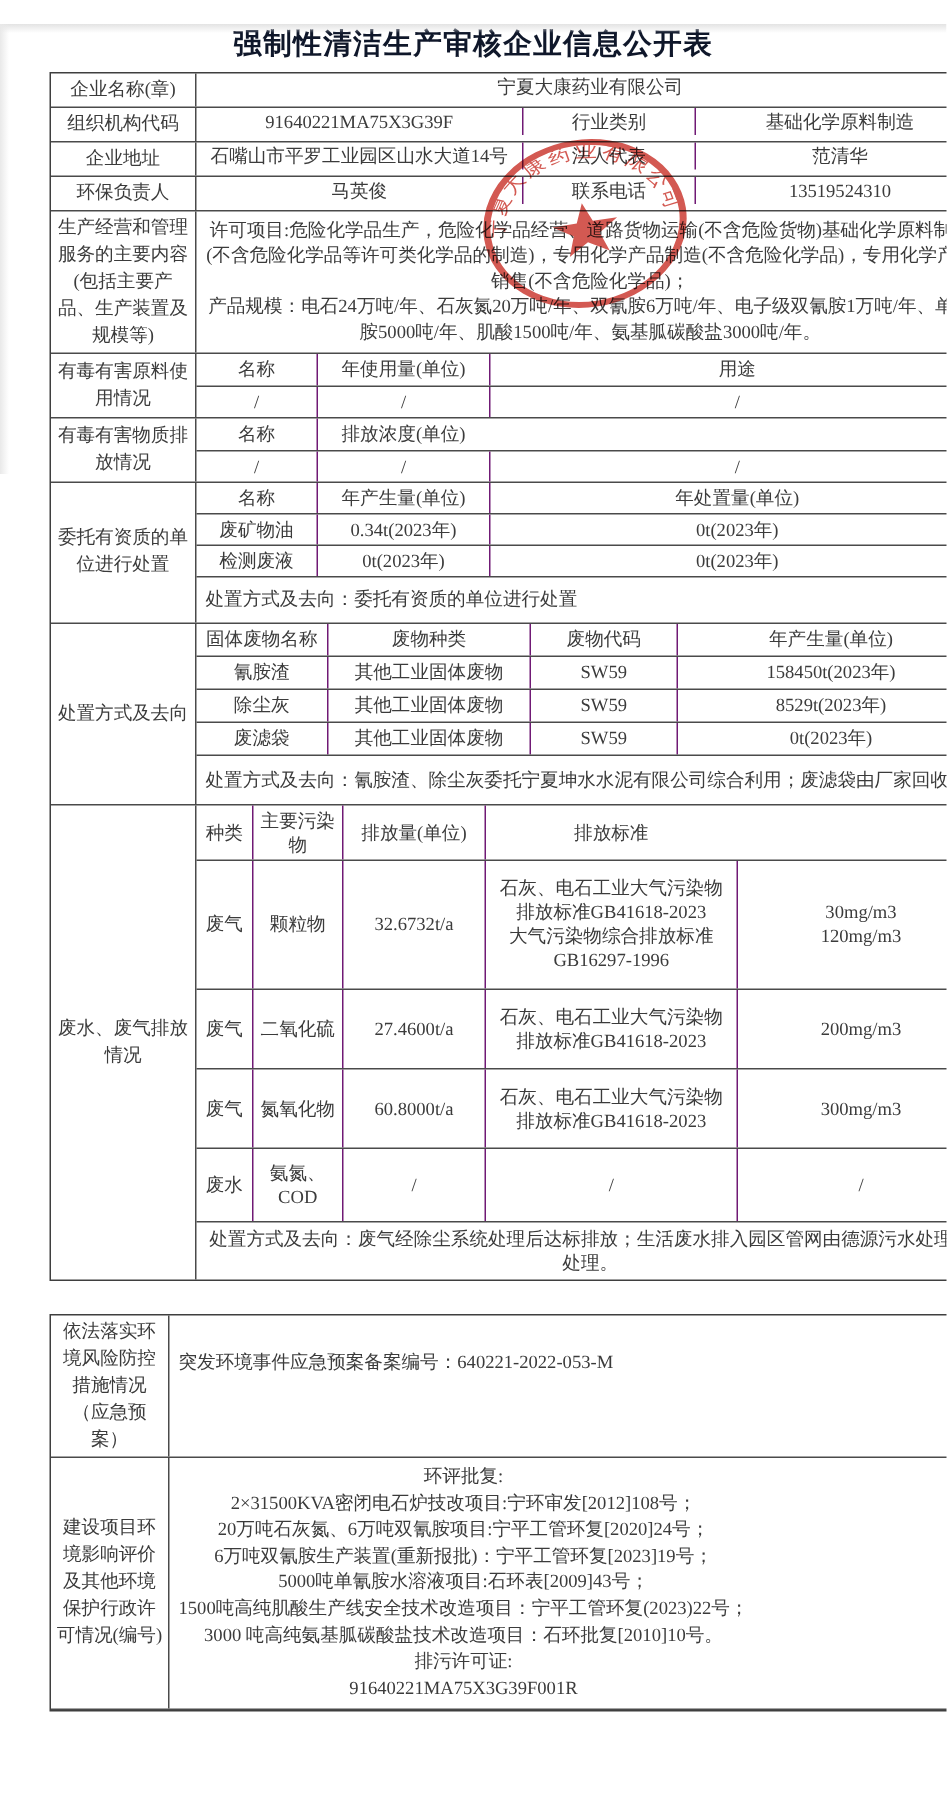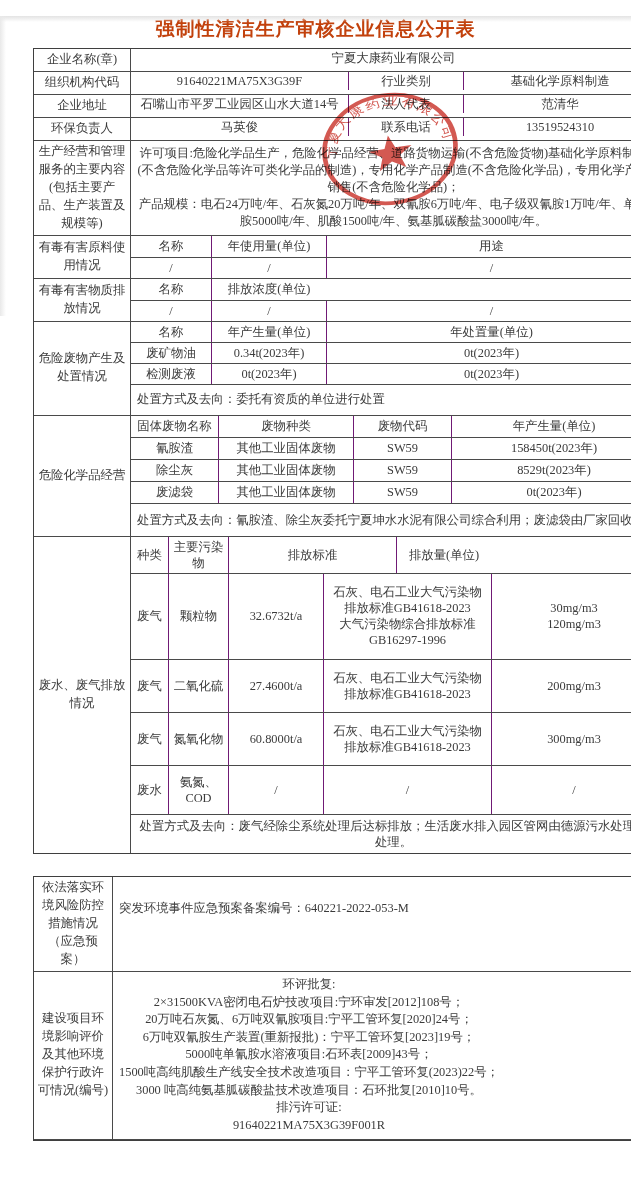--- a/index.html
+++ b/index.html
@@ -11,21 +11,21 @@
     position:relative;
   }
   .page{position:relative;width:631px;height:1200px;}
   .scan-edge-top{position:absolute;left:0;top:0;width:631px;height:6px;
     background:linear-gradient(180deg,#e3e3e3,rgba(255,255,255,0));}
   .scan-edge-left{position:absolute;left:0;top:0;width:6px;height:300px;
     background:linear-gradient(90deg,#e9e9e9,rgba(255,255,255,0));}
 
   .doc-title{
     margin:16px 0 0 0;text-align:center;
-    font-size:19px;font-weight:bold;letter-spacing:1px;color:#c2410c;
+    font-size:19px;font-weight:bold;letter-spacing:1px;color:#0f172a;
   }
 
   .tbl{
     position:relative;
     margin:6px 0 0 33px;width:624px;
     border:1.5px solid #3f3f3f;
     box-sizing:border-box;
     font-size:12.4px;line-height:1.3;
   }
   .tbl2{margin-top:22px;}
@@ -176,21 +176,21 @@
         </div>
         <div class="r h20">
           <div class="c tc1">/</div>
           <div class="c tc2">/</div>
           <div class="c grow">/</div>
         </div>
       </div>
     </div>
 
     <div class="sec">
-      <div class="lab">危险废物产生及处置情况</div>
+      <div class="lab">委托有资质的单位进行处置</div>
       <div class="cnt">
         <div class="r h20">
           <div class="c tc1">名称</div>
           <div class="c tc2">年产生量(单位)</div>
           <div class="c grow">年处置量(单位)</div>
         </div>
         <div class="r h20">
           <div class="c tc1">废矿物油</div>
           <div class="c tc2">0.34t(2023年)</div>
           <div class="c grow">0t(2023年)</div>
@@ -200,21 +200,21 @@
           <div class="c tc2">0t(2023年)</div>
           <div class="c grow">0t(2023年)</div>
         </div>
         <div class="r h30">
           <div class="c grow left">处置方式及去向：委托有资质的单位进行处置</div>
         </div>
       </div>
     </div>
 
     <div class="sec">
-      <div class="lab">危险化学品经营</div>
+      <div class="lab">处置方式及去向</div>
       <div class="cnt">
         <div class="r h21">
           <div class="c sc1">固体废物名称</div>
           <div class="c sc2">废物种类</div>
           <div class="c sc3">废物代码</div>
           <div class="c grow">年产生量(单位)</div>
         </div>
         <div class="r h21">
           <div class="c sc1">氰胺渣</div>
           <div class="c sc2">其他工业固体废物</div>
@@ -238,22 +238,22 @@
         </div>
       </div>
     </div>
 
     <div class="sec">
       <div class="lab">废水、废气排放情况</div>
       <div class="cnt">
         <div class="r h36">
           <div class="c ec1">种类</div>
           <div class="c ec2">主要污染物</div>
+          <div class="c ec3">排放量(单位)</div>
           <div class="c ec4">排放标准</div>
-          <div class="c ec3">排放量(单位)</div>
         </div>
         <div class="r h85">
           <div class="c ec1">废气</div>
           <div class="c ec2">颗粒物</div>
           <div class="c ec3">32.6732t/a</div>
           <div class="c ec4 left pre">石灰、电石工业大气污染物排放标准GB41618-2023
 大气污染物综合排放标准GB16297-1996</div>
           <div class="c grow pre">30mg/m3
 120mg/m3</div>
         </div>

